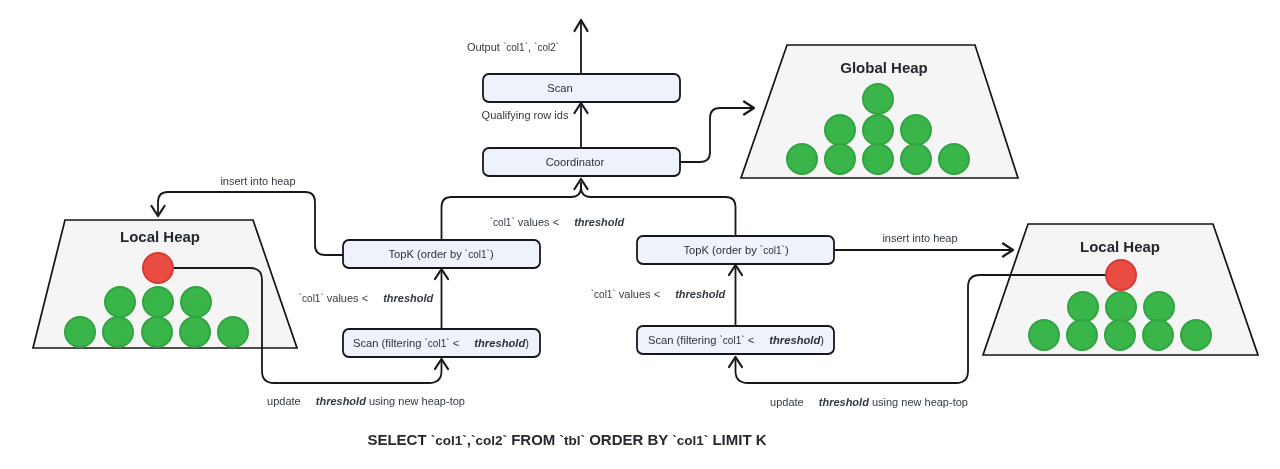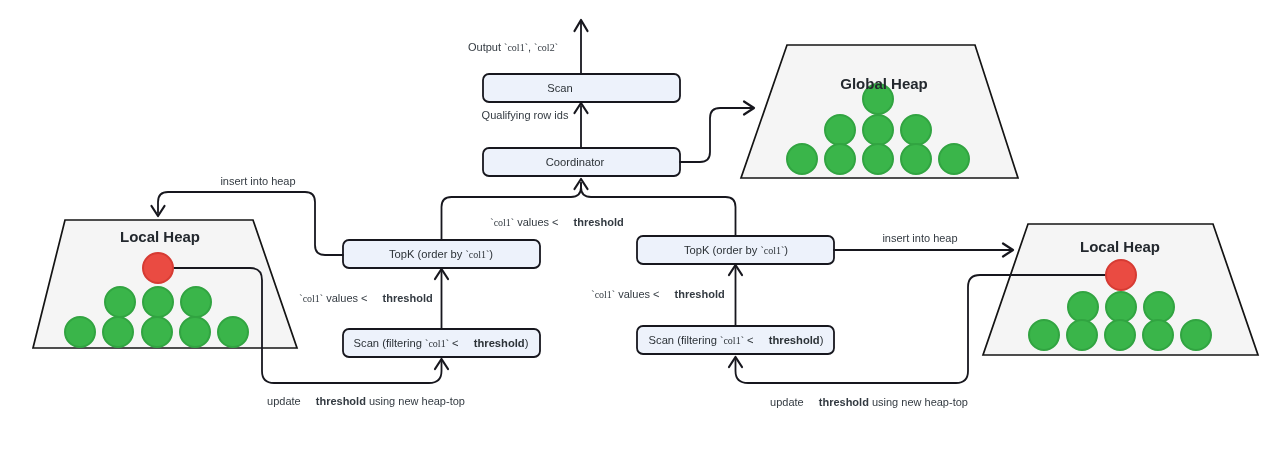--- a/index.html
+++ b/index.html
@@ -15,22 +15,22 @@
   .op-box{fill:var(--box-fill);stroke:var(--box-border);stroke-width:1.8;}
   .edge{fill:none;stroke:var(--arrow);stroke-width:1.8;stroke-linecap:round;}
   .head{fill:none;stroke:var(--arrow);stroke-width:2.2;stroke-linecap:round;stroke-linejoin:round;}
   .node-g{fill:var(--node-green);stroke:var(--node-green-border);stroke-width:2;}
   .node-r{fill:var(--node-red);stroke:var(--node-red-border);stroke-width:2;}
   .lbl{
     position:absolute;transform:translate(-50%,-50%);white-space:pre;
     font-size:11px;color:var(--text);line-height:1.1;
   }
   .box-lbl{font-size:11.2px;color:#2c3237;}
-  .t-code{font-family:Liberation Serif, serif;font-size:10px;}
-  .t-em{font-weight:bold;padding-left:12px;}
+  .t-code{font-family:Liberation Sans, sans-serif;font-size:10px;}
+  .t-em{font-weight:bold;font-style:italic;padding-left:12px;}
   .heap-title{font-size:15px;font-weight:bold;color:var(--title-text);}
   .sql-line{font-size:15px;font-weight:bold;color:#242a30;}
   .sql-line .t-code{font-size:13.5px;font-weight:bold;}
 </style>
 </head>
 <body>
 
 <div class="stage" style="--box-fill: #edf2fb; --box-border: #17171e; --heap-fill: #f5f5f5; --heap-border: #141414; --node-green: #3ab54a; --node-green-border: #31a441; --node-red: #ea4b42; --node-red-border: #d63b33; --arrow: #17171e; --text: #333a41; --title-text: #23282e;">
 
   <svg class="layer" width="1280" height="469" viewBox="0 0 1280 469">
@@ -107,21 +107,21 @@
       <circle class="node-g" cx="1121" cy="307" r="15"></circle>
       <circle class="node-g" cx="1159" cy="307" r="15"></circle>
       <circle class="node-g" cx="1044" cy="335" r="15"></circle>
       <circle class="node-g" cx="1082" cy="335" r="15"></circle>
       <circle class="node-g" cx="1120" cy="335" r="15"></circle>
       <circle class="node-g" cx="1158" cy="335" r="15"></circle>
       <circle class="node-g" cx="1196" cy="335" r="15"></circle>
     </g>
   </svg>
 
-  <div class="lbl heap-title" style="left:884px;top:84px">Global Heap</div>
+  <div class="lbl heap-title" style="left:884px;top:68px">Global Heap</div>
   <div class="lbl heap-title" style="left:160px;top:237px">Local Heap</div>
   <div class="lbl heap-title" style="left:1120px;top:247px">Local Heap</div>
 
   <div class="lbl box-lbl" style="left:560px;top:88px">Scan</div>
   <div class="lbl box-lbl" style="left:575px;top:162px">Coordinator</div>
 
   <div class="lbl box-lbl" style="left:441px;top:254px"><span>TopK (order by </span><span class="t-code">`col1`</span><span>)</span></div>
   <div class="lbl box-lbl" style="left:736px;top:250px"><span>TopK (order by </span><span class="t-code">`col1`</span><span>)</span></div>
 
   <div class="lbl box-lbl" style="left:441px;top:343px"><span>Scan (filtering </span><span class="t-code">`col1`</span><span> &lt; </span><span class="t-em">threshold</span><span>)</span></div>
@@ -134,14 +134,15 @@
   <div class="lbl" style="left:258px;top:181px">insert into heap</div>
   <div class="lbl" style="left:920px;top:238px">insert into heap</div>
 
   <div class="lbl" style="left:557px;top:222px"><span class="t-code">`col1`</span><span> values &lt; </span><span class="t-em">threshold</span></div>
   <div class="lbl" style="left:366px;top:298px"><span class="t-code">`col1`</span><span> values &lt; </span><span class="t-em">threshold</span></div>
   <div class="lbl" style="left:658px;top:294px"><span class="t-code">`col1`</span><span> values &lt; </span><span class="t-em">threshold</span></div>
 
   <div class="lbl" style="left:366px;top:401px"><span>update </span><span class="t-em">threshold</span><span> using new heap-top</span></div>
   <div class="lbl" style="left:869px;top:402px"><span>update </span><span class="t-em">threshold</span><span> using new heap-top</span></div>
 
+  <div class="lbl sql-line" style="left:567px;top:440px"><span>SELECT </span><span class="t-code">`col1`</span><span>,</span><span class="t-code">`col2`</span><span> FROM </span><span class="t-code">`tbl`</span><span> ORDER BY </span><span class="t-code">`col1`</span><span> LIMIT K</span></div>
 
 </div>
 
 </body></html>

